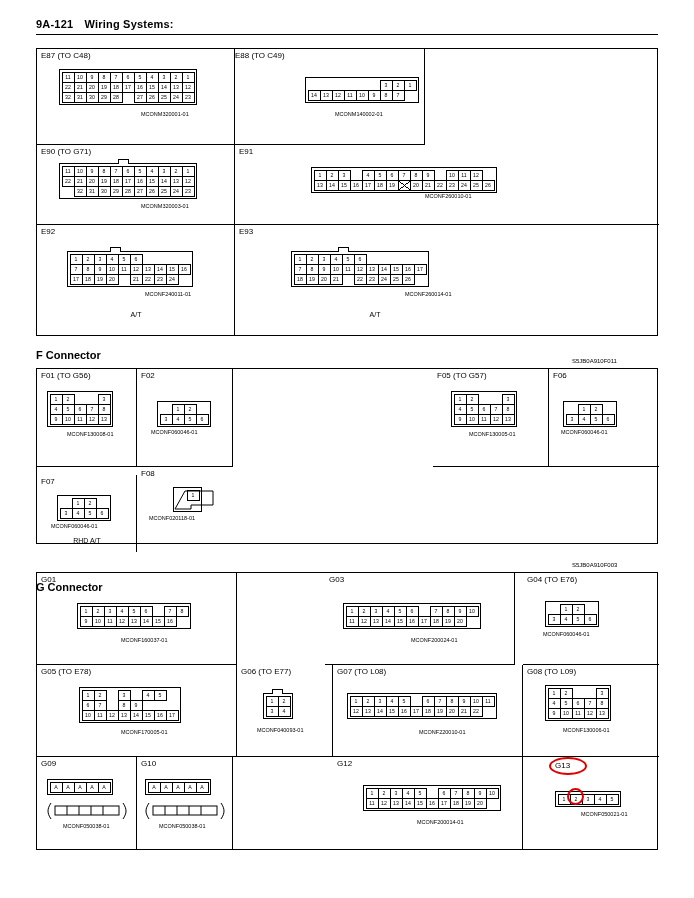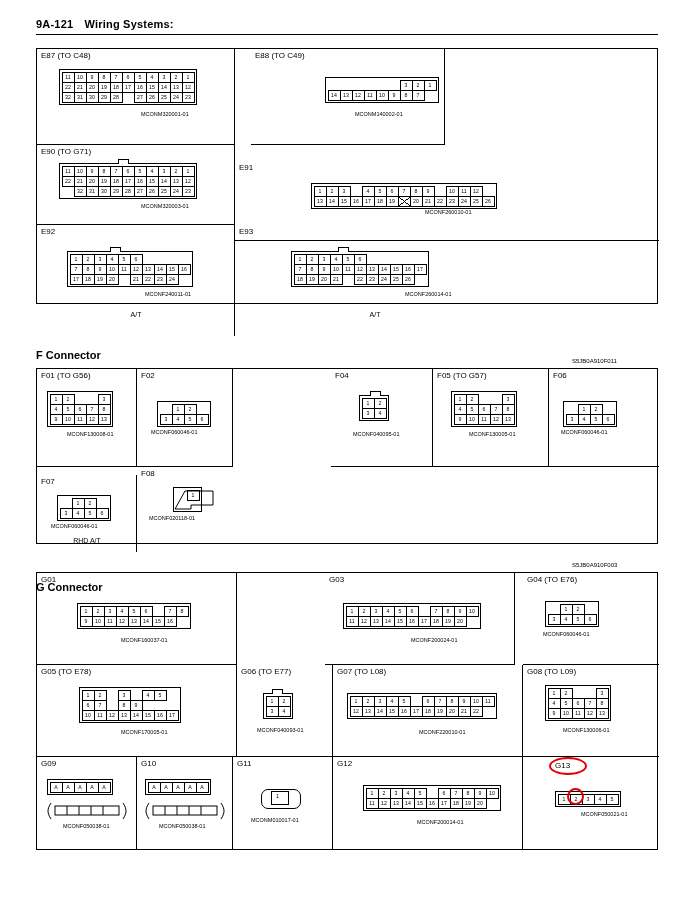--- a/index.html
+++ b/index.html
@@ -43,21 +43,21 @@
 <body>
 
 <div class="page">
 
   <div class="page-header">
     <span class="num">9A-121</span>
     <span>Wiring Systems:</span>
   </div>
   <div style="position:absolute;left:36px;top:34px;width:622px;height:1px;background:#000;"></div>
 
-  <div class="block" style="left:36px;top:48px;width:622px;height:256px;">
+  <div class="block" style="left:36px;top:48px;width:622px;height:288px;">
 
     <div class="cell" style="left:0;top:0;width:198px;height:96px;">
       <div class="cell-label">E87 (TO C48)</div>
       <div class="conn" style="left:22px;top:20px;">
         <div class="outer2">
           <table>
             <tbody>
                 <tr>
                   <td>11</td>
                   <td>10</td>
@@ -97,21 +97,21 @@
                   <td>24</td>
                   <td>23</td>
                 </tr>
           </tbody>
             </table>
         </div>
       </div>
       <div class="partno" style="left:104px;top:62px;">MCONM320001-01</div>
     </div>
 
-    <div class="cell" style="left:214px;top:0;width:194px;height:96px;">
+    <div class="cell" style="left:194px;top:0;width:194px;height:96px;">
       <div class="cell-label">E88 (TO C49)</div>
       <div class="conn" style="left:74px;top:28px;">
         <div class="outer2">
           <table>
             <tbody>
                 <tr>
                   <td class="none"></td>
                   <td class="none"></td>
                   <td class="none"></td>
                   <td class="none"></td>
@@ -186,21 +186,21 @@
                   <td>24</td>
                   <td>23</td>
                 </tr>
           </tbody>
             </table>
         </div>
       </div>
       <div class="partno" style="left:104px;top:58px;">MCONM320003-01</div>
     </div>
 
-    <div class="cell nr" style="left:198px;top:112px;width:424px;height:80px;">
+    <div class="cell nr" style="left:198px;top:96px;width:424px;height:80px;">
       <div class="cell-label">E91</div>
       <div class="conn" style="left:76px;top:22px;">
         <div class="outer2">
           <table>
             <tbody>
                 <tr>
               <td>1</td>
                   <td>2</td>
                   <td>3</td>
                   <td class="none"></td>
@@ -400,41 +400,20 @@
                   <td>6</td>
                 </tr>
           </tbody>
             </table>
         </div>
       </div>
       <div class="partno" style="left:14px;top:60px;">MCONF060046-01</div>
     </div>
 
 
-    <div class="cell" style="left:294px;top:0;width:102px;height:98px;">
-      <div class="cell-label">F04</div>
-      <div class="conn" style="left:28px;top:26px;">
-        <div class="outer2" style="position:relative;">
-          <div class="tab" style="left:10px;"></div>
-          <table>
-            <tbody>
-                <tr>
-                  <td>1</td>
-                  <td>2</td>
-                </tr>
-            <tr>
-                  <td>3</td>
-                  <td>4</td>
-                </tr>
-          </tbody>
-            </table>
-        </div>
-      </div>
-      <div class="partno" style="left:22px;top:62px;">MCONF040095-01</div>
-    </div>
 
     <div class="cell" style="left:396px;top:0;width:116px;height:98px;">
       <div class="cell-label">F05 (TO G57)</div>
       <div class="conn" style="left:18px;top:22px;">
         <div class="outer2">
           <table>
             <tbody>
                 <tr>
                   <td>1</td>
                   <td>2</td>
@@ -828,28 +807,20 @@
           <rect x="8" y="5" width="64" height="9" fill="none" stroke="#000" stroke-width="1"></rect>
           <line x1="20" y1="5" x2="20" y2="14" stroke="#000" stroke-width="1"></line>
           <line x1="32" y1="5" x2="32" y2="14" stroke="#000" stroke-width="1"></line>
           <line x1="44" y1="5" x2="44" y2="14" stroke="#000" stroke-width="1"></line>
           <line x1="56" y1="5" x2="56" y2="14" stroke="#000" stroke-width="1"></line>
         </svg>
       </div>
       <div class="partno" style="left:22px;top:66px;">MCONF050038-01</div>
     </div>
 
-    <div class="cell nb" style="left:196px;top:184px;width:100px;height:93px;">
-      <div class="cell-label">G11</div>
-      <div class="rndbox" style="left:28px;top:32px;width:40px;height:20px;">
-        <div style="position:absolute;left:14px;top:3px;font-size:5.5px;">1</div>
-        <div style="position:absolute;left:9px;top:1px;width:16px;height:12px;border:1px solid #000;"></div>
-      </div>
-      <div class="partno" style="left:18px;top:60px;">MCONM010017-01</div>
-    </div>
 
     <div class="cell nb" style="left:296px;top:184px;width:190px;height:93px;">
       <div class="cell-label">G12</div>
       <div class="conn" style="left:30px;top:28px;">
         <div class="outer2">
           <table>
             <tbody>
                 <tr>
                   <td>1</td>
                   <td>2</td>

